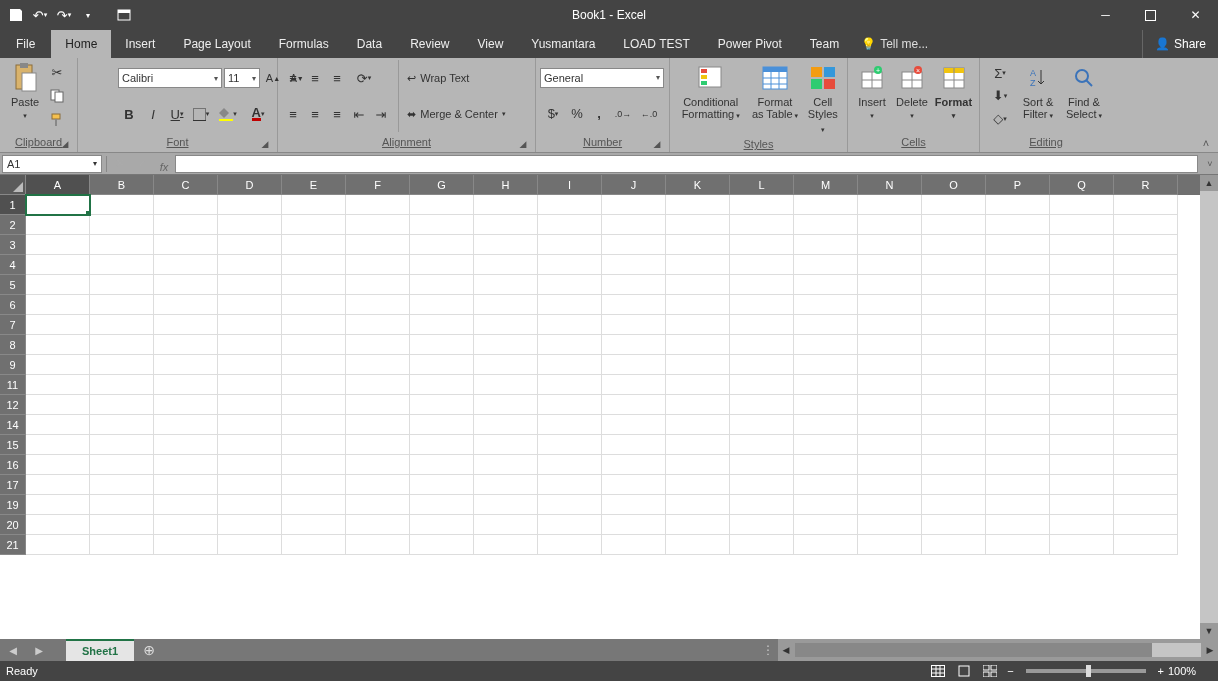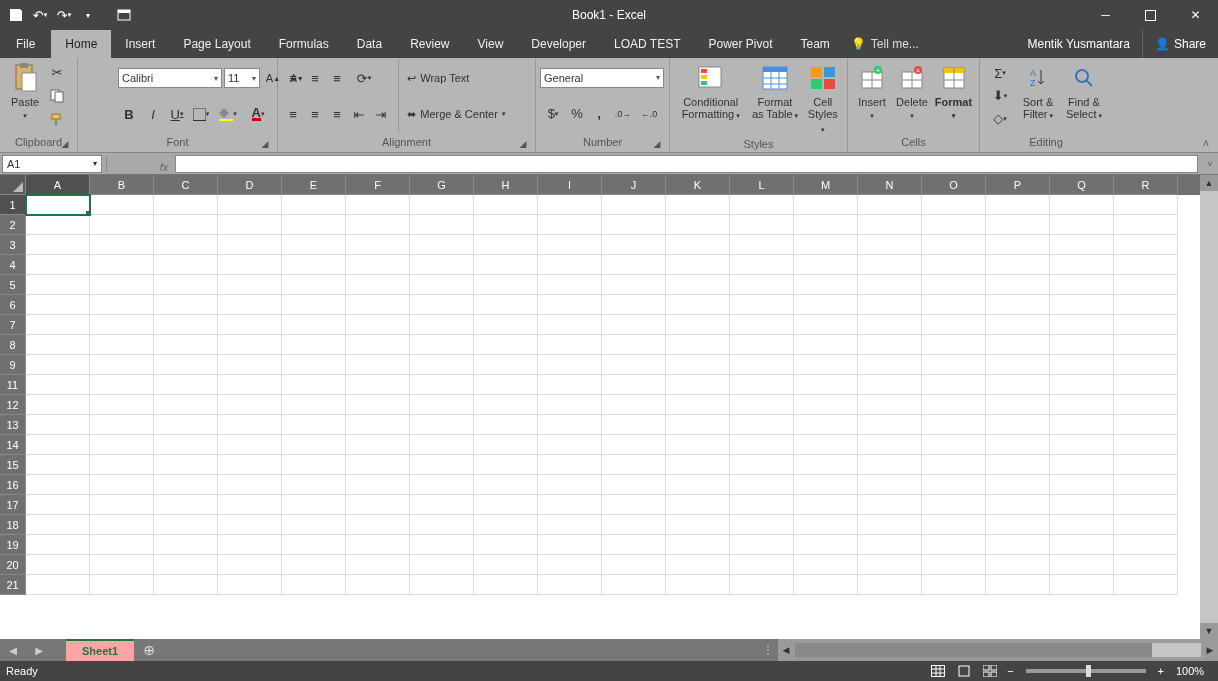--- a/index.html
+++ b/index.html
@@ -21,21 +21,21 @@
 .tab.active { background:#b6b6b6; color:#222; }
 .tellme { display:flex; align-items:center; padding:0 8px; gap:4px; color:#ddd; cursor:text; }
 .spacer { flex:1; }
 .username { padding: 0 12px; display:flex; align-items:center; color:#fff; font-size:12px;}
 .share { padding:0 12px; display:flex; align-items:center; gap:4px; color:#fff; cursor:pointer; border-left:1px solid #666;}
 
 
 .ribbon { height: 95px; background: #b6b6b6; display:flex; border-bottom: 1px solid #888; position:relative; }
 .group { border-right:1px solid #999; display:flex; flex-direction:column; padding: 2px 4px 0 4px; }
 .group-body { flex:1; display:flex; align-items:flex-start; }
-.group-label { height:16px; font-size:11px; text-align:center; color:#555; padding-bottom:1px; position:relative;}
+.group-label { height:16px; font-size:11px; text-align:center; color:#555; padding-bottom:1px; position:relative;text-decoration:underline;}
 .launcher { position:absolute; right:2px; bottom:2px; width:12px; height:12px; font-size:9px; color:#555; cursor:pointer; display:flex; align-items:center; justify-content:center;}
 .bigbtn { display:flex; flex-direction:column; align-items:center; justify-content:flex-start; padding:2px 4px; cursor:pointer; min-width:42px; text-align:center;}
 .bigbtn .icon { width:32px; height:32px; display:flex; align-items:center; justify-content:center; margin-bottom:2px; font-size:22px;}
 .bigbtn .lbl { font-size:11px; line-height:12px; }
 .smallbtn { width:20px; height:20px; display:flex; align-items:center; justify-content:center; cursor:pointer; margin:1px; font-size:13px; color:#333;}
 .col { display:flex; flex-direction:column; justify-content:space-around; height:72px;}
 .row { display:flex; align-items:center; }
 .combo { height:20px; background:#fff; border:1px solid #888; display:flex; align-items:center; padding:0 3px; font-size:11px; cursor:pointer; }
 .combo .dd { margin-left:auto; font-size:8px; color:#555;}
 .widebtn { height:22px; display:flex; align-items:center; gap:4px; padding:0 4px; cursor:pointer; font-size:11px;}
@@ -66,21 +66,21 @@
 .cell.selected { outline:2px solid #217346; outline-offset:-1px; position:relative;}
 .cell.selected::after { content:""; position:absolute; right:-2px; bottom:-2px; width:5px; height:5px; background:#217346;}
 .vscroll { width:18px; background:#9a9a9a; display:flex; flex-direction:column;}
 .vscroll .track { flex:1; background:#c5c5c5; position:relative;}
 .vscroll .arrow,.hscroll .arrow { height:16px; width:18px; background:#9a9a9a; font-size:9px; display:flex; align-items:center; justify-content:center; cursor:pointer; color:#333;}
 .hscroll .arrow { width:16px; height:16px;}
 
 
 .sheettabs { height:22px; background:#777; display:flex; align-items:stretch;}
 .st-nav { width:26px; display:flex; align-items:center; justify-content:center; color:#ccc; cursor:pointer; font-size:10px;}
-.sheet-tab { background:#fca5a5; color:#217346; padding: 0 16px; display:flex; align-items:center; font-size:11px; font-weight:bold; border-top:2px solid #217346; cursor:pointer;}
+.sheet-tab { background:#e5e5e5; color:#217346; padding: 0 16px; display:flex; align-items:center; font-size:11px; font-weight:bold; border-top:2px solid #217346; cursor:pointer;}
 .st-add { width:30px; display:flex; align-items:center; justify-content:center; color:#ddd; cursor:pointer; font-size:14px;}
 .st-spacer { flex:1; }
 .hscroll { width:440px; display:flex; align-items:center; background:#9a9a9a;}
 .hscroll .htrack { flex:1; height:14px; background:#c5c5c5; margin:0 1px; position:relative;}
 .hscroll .hthumb { position:absolute; left:0; top:0; height:14px; width:88%; background:#888;}
 
 
 .statusbar { height:20px; background:#444; color:#fff; display:flex; align-items:center; font-size:11px; padding:0 6px;}
 .statusbar .spacer { flex:1;}
 .view-btn { width:24px; height:18px; display:flex; align-items:center; justify-content:center; cursor:pointer; color:#eee; margin:0 1px;}
@@ -124,30 +124,29 @@
 
 <div class="tabsbar">
   <div class="tab file">File</div>
   <div class="tab active">Home</div>
   <div class="tab">Insert</div>
   <div class="tab">Page Layout</div>
   <div class="tab">Formulas</div>
   <div class="tab">Data</div>
   <div class="tab">Review</div>
   <div class="tab">View</div>
-  <div class="tab">Developer</div>
+  <div class="tab">Yusmantara</div>
   <div class="tab">LOAD TEST</div>
   <div class="tab">Power Pivot</div>
   <div class="tab">Team</div>
   <div class="tellme">
       <span>💡</span>
       <span>Tell me...</span>
     </div>
   <div class="spacer"></div>
-  <div class="username">Mentik Yusmantara</div>
   <div class="share">
       <span>👤</span>
       <span>Share</span>
     </div>
 </div>
 
 <div class="ribbon">
 
   <div class="group" style="width:78px;">
     <div class="group-body">
@@ -657,41 +656,20 @@
           <div class="cell"></div>
           <div class="cell"></div>
           <div class="cell"></div>
           <div class="cell"></div>
           <div class="cell"></div>
           <div class="cell"></div>
           <div class="cell"></div>
           <div class="cell"></div>
         </div>
         <div class="row-line">
-          <div class="rowhdr">13</div>
-          <div class="cell"></div>
-          <div class="cell"></div>
-          <div class="cell"></div>
-          <div class="cell"></div>
-          <div class="cell"></div>
-          <div class="cell"></div>
-          <div class="cell"></div>
-          <div class="cell"></div>
-          <div class="cell"></div>
-          <div class="cell"></div>
-          <div class="cell"></div>
-          <div class="cell"></div>
-          <div class="cell"></div>
-          <div class="cell"></div>
-          <div class="cell"></div>
-          <div class="cell"></div>
-          <div class="cell"></div>
-          <div class="cell"></div>
-        </div>
-        <div class="row-line">
           <div class="rowhdr">14</div>
           <div class="cell"></div>
           <div class="cell"></div>
           <div class="cell"></div>
           <div class="cell"></div>
           <div class="cell"></div>
           <div class="cell"></div>
           <div class="cell"></div>
           <div class="cell"></div>
           <div class="cell"></div>
@@ -742,41 +720,20 @@
           <div class="cell"></div>
           <div class="cell"></div>
           <div class="cell"></div>
           <div class="cell"></div>
           <div class="cell"></div>
           <div class="cell"></div>
           <div class="cell"></div>
         </div>
         <div class="row-line">
           <div class="rowhdr">17</div>
-          <div class="cell"></div>
-          <div class="cell"></div>
-          <div class="cell"></div>
-          <div class="cell"></div>
-          <div class="cell"></div>
-          <div class="cell"></div>
-          <div class="cell"></div>
-          <div class="cell"></div>
-          <div class="cell"></div>
-          <div class="cell"></div>
-          <div class="cell"></div>
-          <div class="cell"></div>
-          <div class="cell"></div>
-          <div class="cell"></div>
-          <div class="cell"></div>
-          <div class="cell"></div>
-          <div class="cell"></div>
-          <div class="cell"></div>
-        </div>
-        <div class="row-line">
-          <div class="rowhdr">18</div>
           <div class="cell"></div>
           <div class="cell"></div>
           <div class="cell"></div>
           <div class="cell"></div>
           <div class="cell"></div>
           <div class="cell"></div>
           <div class="cell"></div>
           <div class="cell"></div>
           <div class="cell"></div>
           <div class="cell"></div>
@@ -901,14 +858,14 @@
         <rect x="8" y="0" width="6" height="5" fill="none" stroke="#fff"></rect>
         <rect x="0" y="7" width="6" height="5" fill="none" stroke="#fff"></rect>
         <rect x="8" y="7" width="6" height="5" fill="none" stroke="#fff"></rect>
       </svg>
     </div>
   <span class="zoom-btn">−</span>
   <div class="zoom-slider">
       <div class="zthumb"></div>
     </div>
   <span class="zoom-btn">+</span>
-  <span style="width:44px;text-align:center;">100%</span>
+  <span style="width:44px;text-align:left;">100%</span>
 </div>
 
 </body></html>

